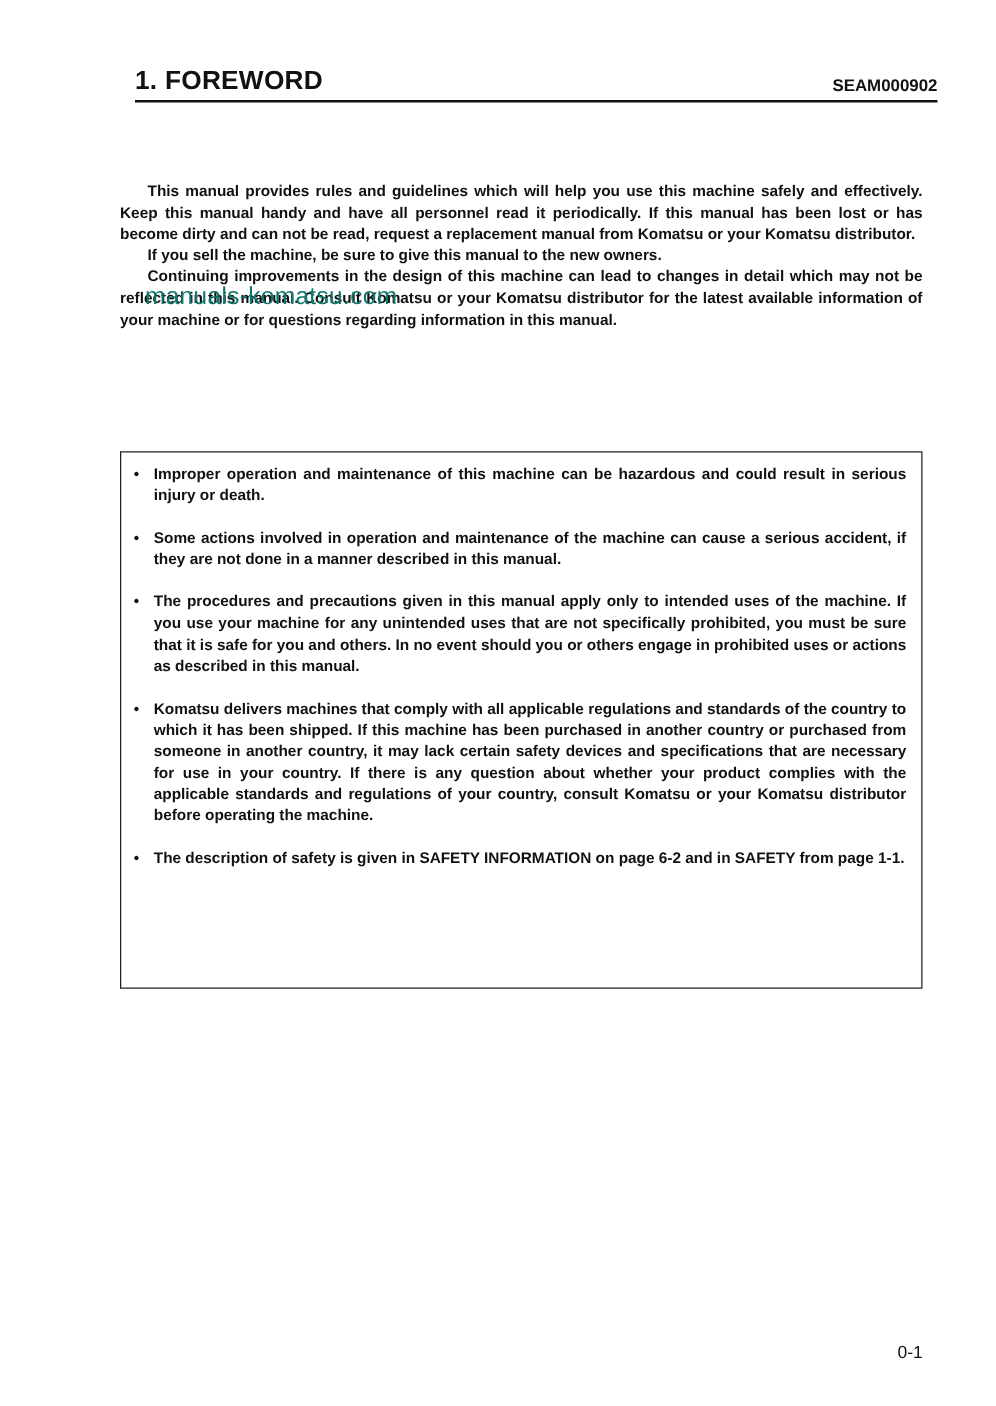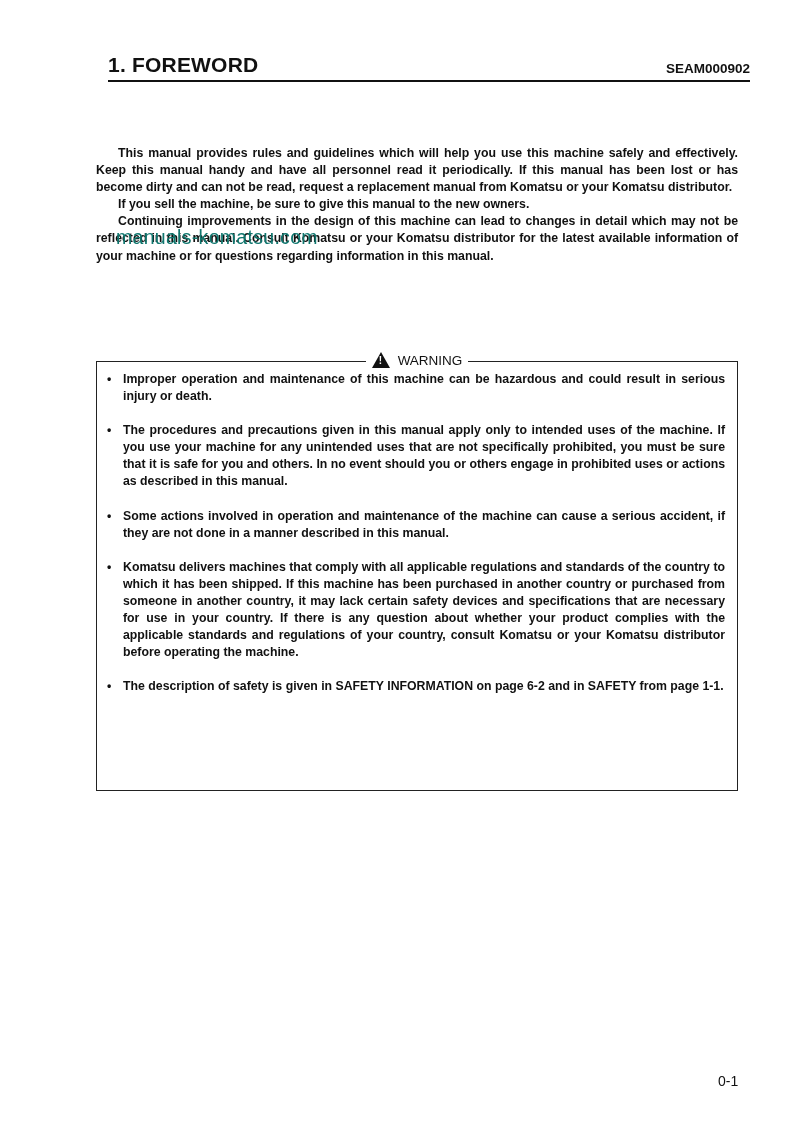--- a/index.html
+++ b/index.html
@@ -31,28 +31,22 @@
 
 <div class="intro">
   <p>This manual provides rules and guidelines which will help you use this machine safely and effectively. Keep this manual handy and have all personnel read it periodically. If this manual has been lost or has become dirty and can not be read, request a replacement manual from Komatsu or your Komatsu distributor.</p>
   <p>If you sell the machine, be sure to give this manual to the new owners.</p>
   <p>Continuing improvements in the design of this machine can lead to changes in detail which may not be reflected in this manual. Consult Komatsu or your Komatsu distributor for the latest available information of your machine or for questions regarding information in this manual.</p>
 </div>
 
 <div class="watermark">manuals-komatsu.com</div>
 
 <div class="warnbox">
-  <div class="warnhead">
-    <span class="inner">
-      <span class="tri"></span>
-      <span>WARNING</span>
-    </span>
-  </div>
   <div class="items">
     <div class="item">Improper operation and maintenance of this machine can be hazardous and could result in serious injury or death.</div>
+    <div class="item">Some actions involved in operation and maintenance of the machine can cause a serious accident, if they are not done in a manner described in this manual.</div>
     <div class="item">The procedures and precautions given in this manual apply only to intended uses of the machine. If you use your machine for any unintended uses that are not specifically prohibited, you must be sure that it is safe for you and others. In no event should you or others engage in prohibited uses or actions as described in this manual.</div>
-    <div class="item">Some actions involved in operation and maintenance of the machine can cause a serious accident, if they are not done in a manner described in this manual.</div>
     <div class="item">Komatsu delivers machines that comply with all applicable regulations and standards of the country to which it has been shipped. If this machine has been purchased in another country or purchased from someone in another country, it may lack certain safety devices and specifications that are necessary for use in your country. If there is any question about whether your product complies with the applicable standards and regulations of your country, consult Komatsu or your Komatsu distributor before operating the machine.</div>
     <div class="item">The description of safety is given in SAFETY INFORMATION on page 6-2 and in SAFETY from page 1-1.</div>
   </div>
 </div>
 
 <div class="pagenum">0-1</div>
 
 </body></html>

